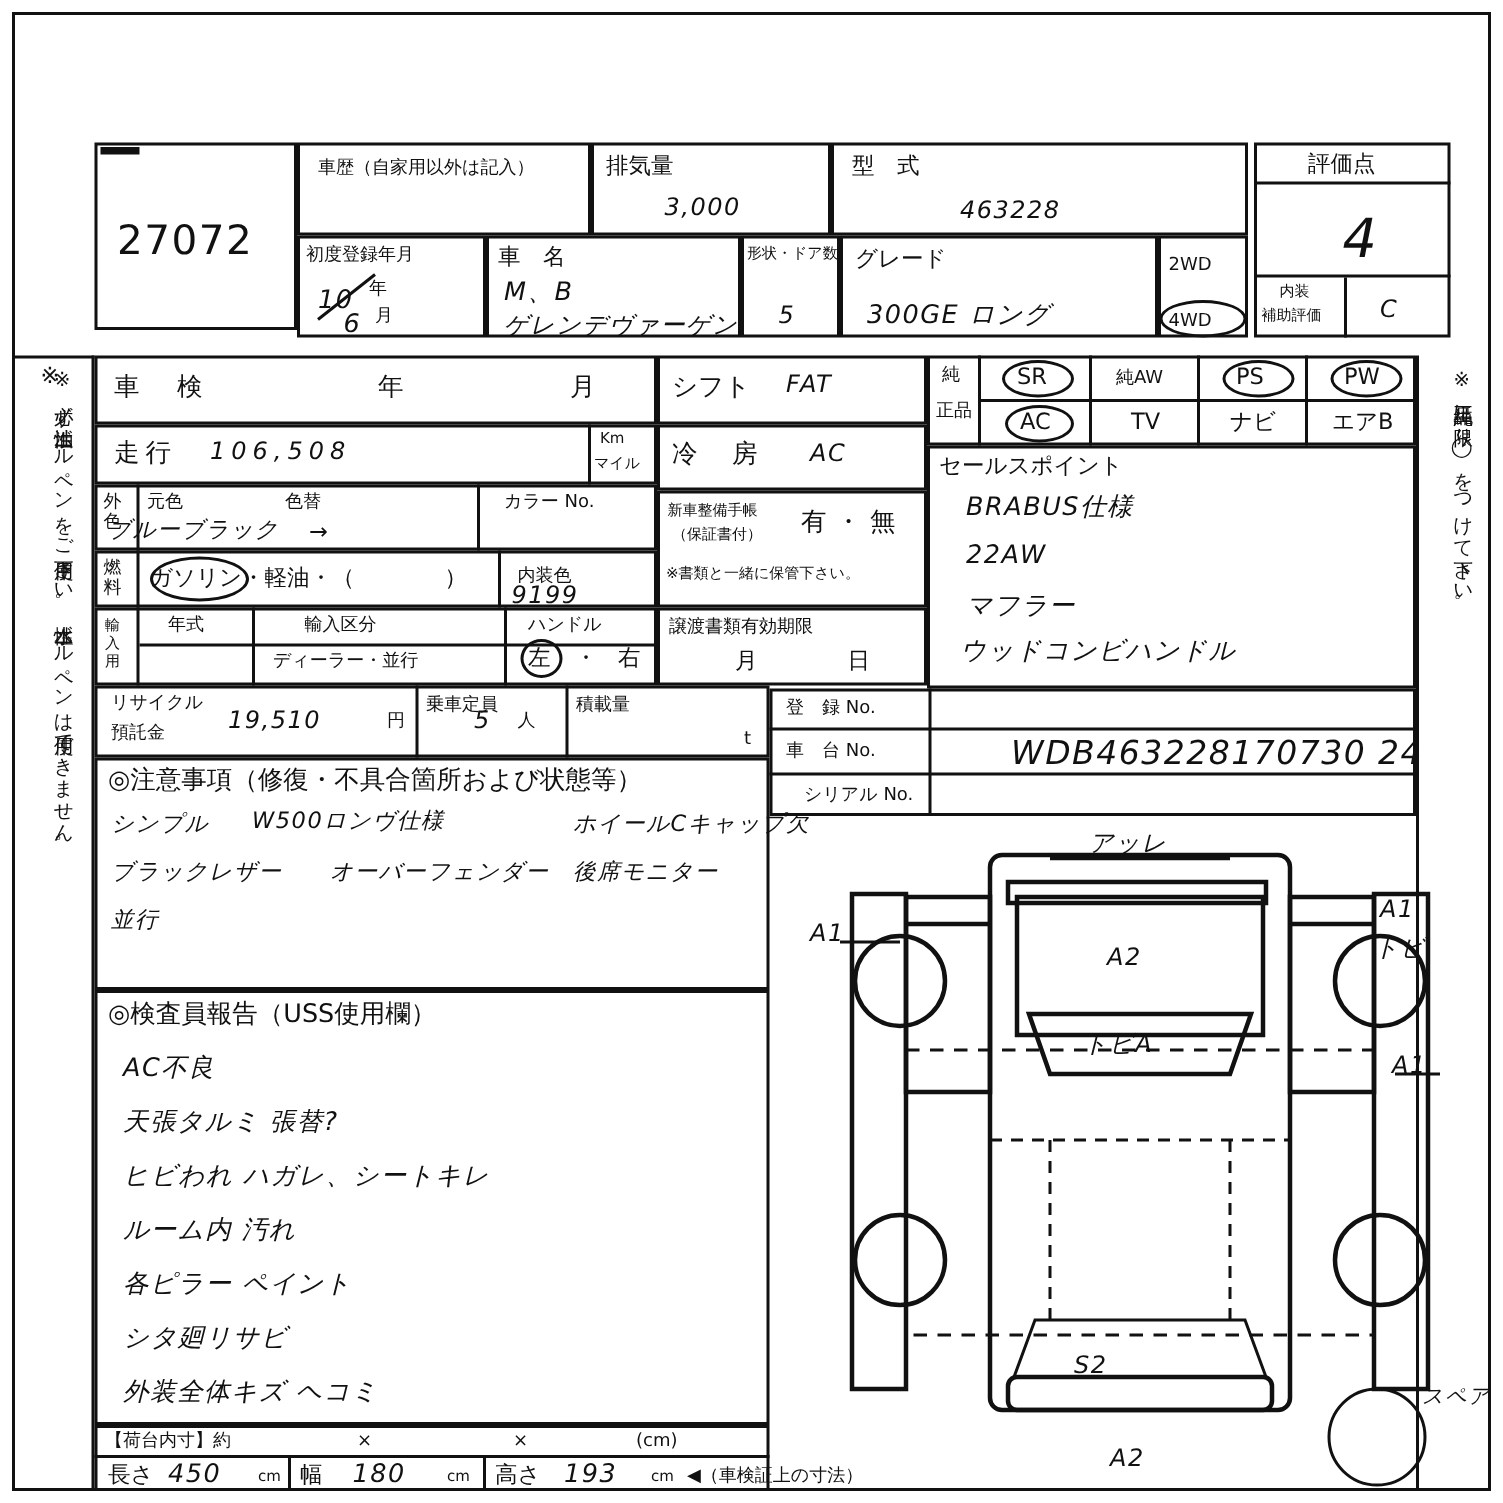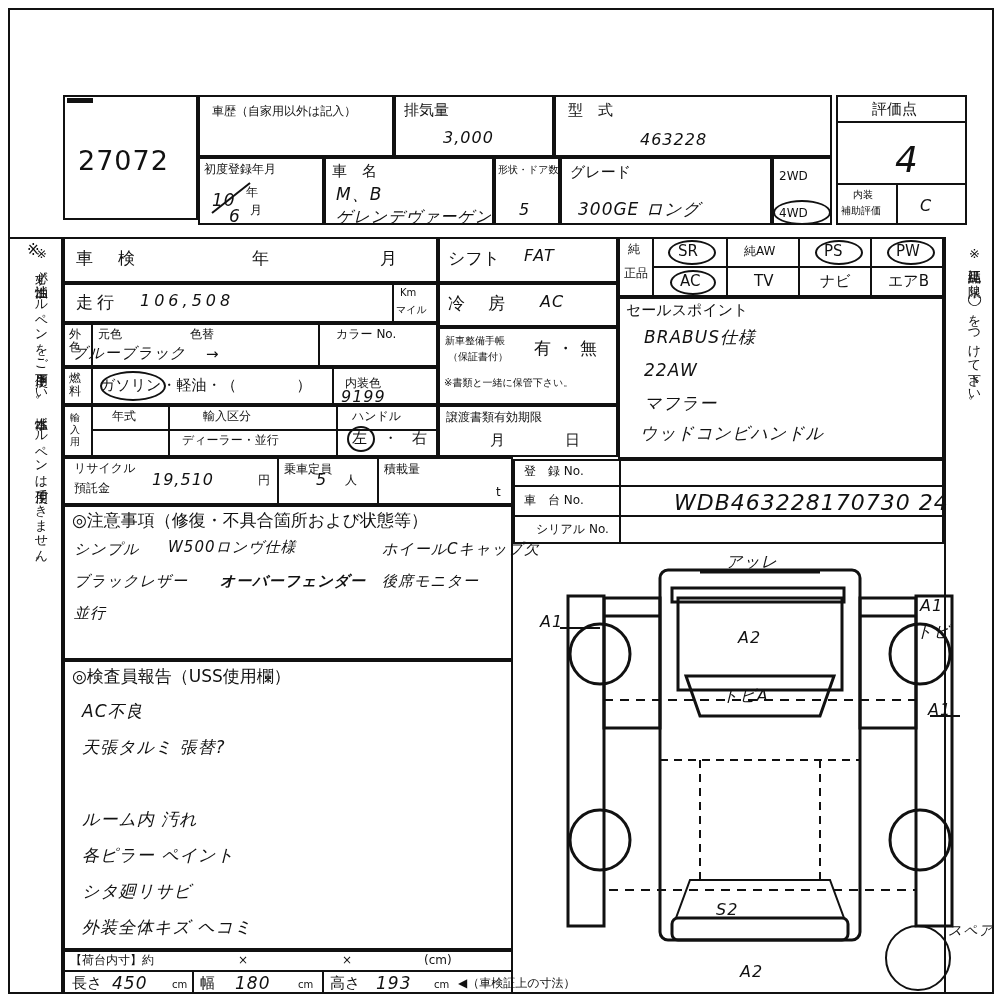--- a/index.html
+++ b/index.html
@@ -219,28 +219,29 @@
   <div class="lbl sm" style="left:524px;top:494px;">車　台 No.</div>
   <div class="lbl sm" style="left:536px;top:523px;">シリアル No.</div>
   <div class="hw" style="left:626px;top:490px;font-size:22px;letter-spacing:1px;margin-left:48px;">WDB463228170730 24</div>
 
   <div class="bd" style="left:63px;top:505px;width:450px;height:155px;"></div>
   <div class="lbl bigt" style="left:72px;top:512px;">◎注意事項（修復・不具合箇所および状態等）</div>
   <div class="hw sm" style="left:74px;top:540px;font-size:15px;">シンプル</div>
   <div class="hw sm" style="left:168px;top:538px;font-size:15px;">W500ロンヴ仕様</div>
   <div class="hw sm" style="left:382px;top:540px;font-size:15px;">ホイールCキャップ欠</div>
   <div class="hw sm" style="left:74px;top:572px;font-size:15px;">ブラックレザー</div>
-  <div class="hw sm" style="left:220px;top:572px;font-size:15px;font-weight:bold;">オーバーフェンダー</div>
+  <div class="hw sm" style="left:220px;top:572px;font-size:15px;">オーバーフェンダー</div>
   <div class="hw sm" style="left:382px;top:572px;font-size:15px;">後席モニター</div>
   <div class="hw sm" style="left:74px;top:604px;font-size:15px;">並行</div>
 
   <div class="bd" style="left:63px;top:660px;width:450px;height:290px;"></div>
   <div class="lbl bigt" style="left:72px;top:668px;">◎検査員報告（USS使用欄）</div>
   <div class="hw sm" style="left:82px;top:700px;font-size:17px;">AC不良</div>
   <div class="hw sm" style="left:82px;top:736px;font-size:17px;">天張タルミ 張替?</div>
+  <div class="hw sm" style="left:82px;top:772px;font-size:17px;">ヒビわれ ハガレ、シートキレ</div>
   <div class="hw sm" style="left:82px;top:808px;font-size:17px;">ルーム内 汚れ</div>
   <div class="hw sm" style="left:82px;top:844px;font-size:17px;">各ピラー ペイント</div>
   <div class="hw sm" style="left:82px;top:880px;font-size:17px;">シタ廻リサビ</div>
   <div class="hw sm" style="left:82px;top:916px;font-size:17px;">外装全体キズ ヘコミ</div>
 
   <div class="bd" style="left:63px;top:950px;width:450px;height:44px;"></div>
   <div class="bdb" style="left:63px;top:950px;width:450px;height:22px;"></div>
   <div class="lbl sm" style="left:70px;top:954px;">【荷台内寸】約</div>
   <div class="lbl sm" style="left:238px;top:954px;">×</div>
   <div class="lbl sm" style="left:342px;top:954px;">×</div>

